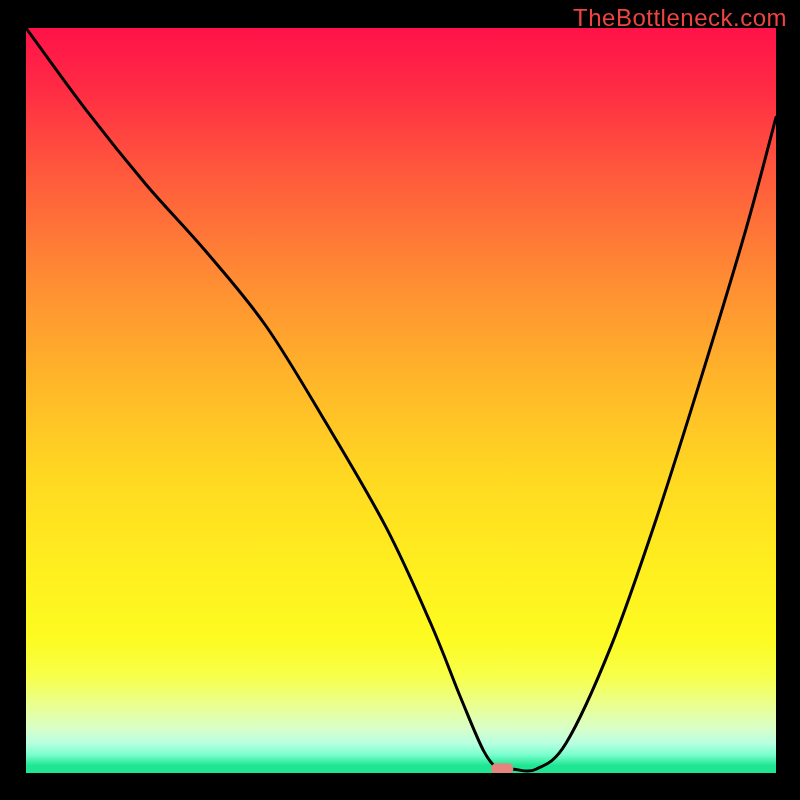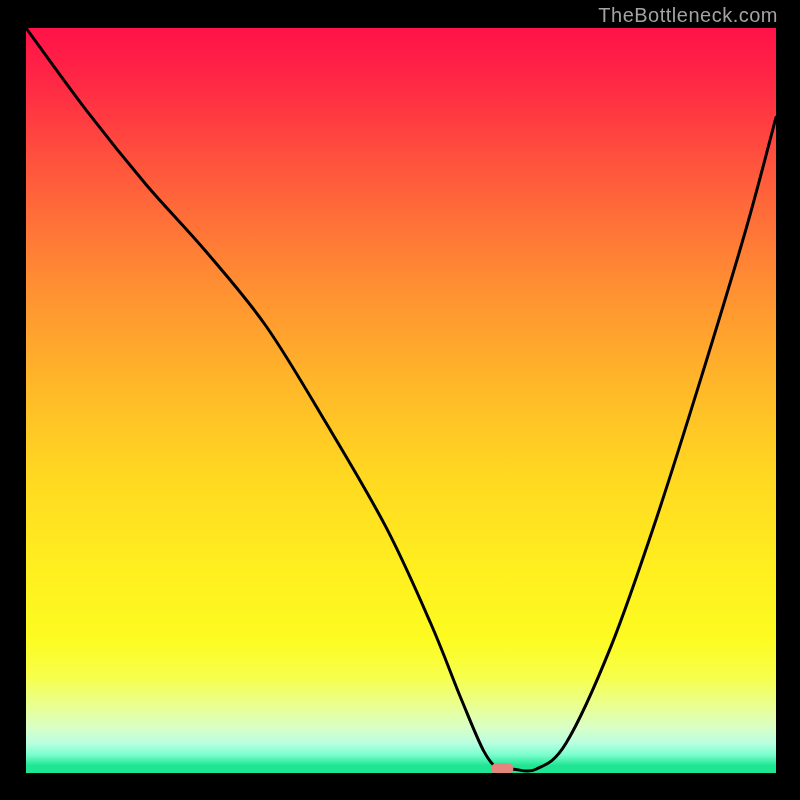--- a/index.html
+++ b/index.html
@@ -13,23 +13,23 @@
   }
   .frame {
     position: relative;
     width: 800px;
     height: 800px;
     background: #000;
   }
   .watermark {
     position: absolute;
     top: 4px;
-    right: 22px;
-    color: #a3a3a3;
-    font-size: 20px;
+    right: 13px;
+    color: #ef4444;
+    font-size: 24px;
     font-weight: 500;
     letter-spacing: 0.5px;
     z-index: 5;
   }
   .plot-area {
     position: absolute;
     left: 26px;
     top: 28px;
     width: 750px;
     height: 745px;

